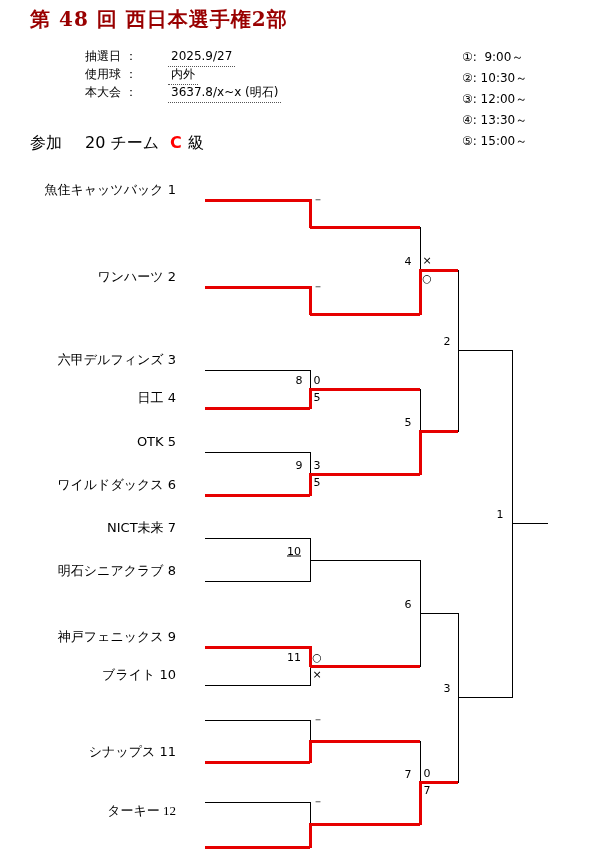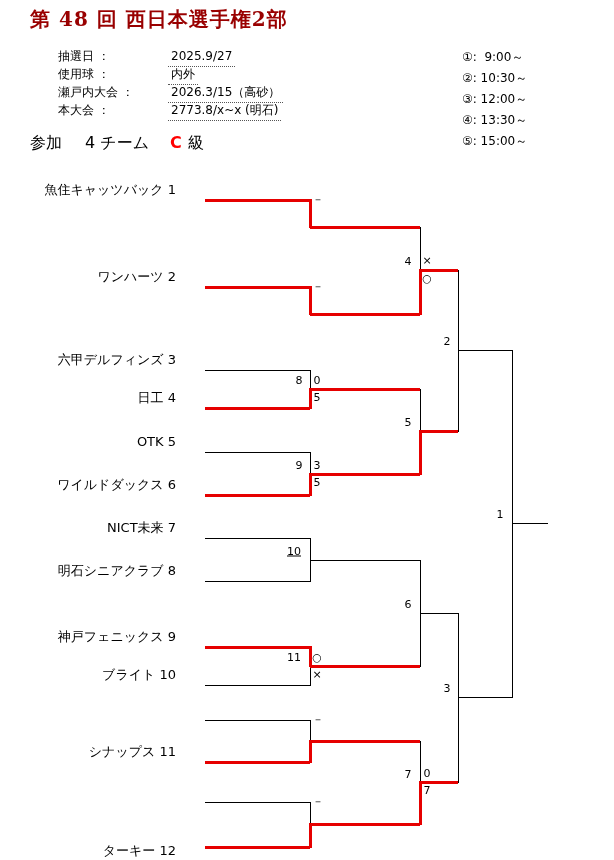--- a/index.html
+++ b/index.html
@@ -3,21 +3,21 @@
 <meta charset="utf-8">
 <title>Tournament Sheet</title>
 <style>
   html,body{margin:0;padding:0;background:#fff;}
   .stage{position:relative;width:590px;height:860px;background:#fff;overflow:hidden;
          font-family:"DejaVu Sans","Liberation Sans",sans-serif;color:#000;}
   .title{position:absolute;left:30px;top:6px;font-family:"DejaVu Serif","Liberation Serif",serif;
          font-weight:bold;font-size:20px;color:#990000;letter-spacing:1px;white-space:nowrap;}
   .info{position:absolute;left:58px;top:49px;font-size:12px;}
   .info-row{display:flex;height:18px;line-height:15px;}
-  .info-label{width:106px;text-align:left;white-space:nowrap;}
+  .info-label{width:106px;text-align:center;white-space:nowrap;}
   .info-value{margin-left:4px;border-bottom:1px dotted #555;padding:0 3px 1px 3px;white-space:nowrap;}
   .legend{position:absolute;left:337px;top:49px;font-size:12px;}
   .legend-title{height:18px;line-height:15px;white-space:nowrap;}
   .legend-item{height:18px;line-height:15px;padding-left:14px;white-space:pre;}
   .schedule{position:absolute;left:462px;top:49px;font-size:12px;}
   .schedule-row{height:21px;line-height:16px;white-space:pre;}
   .part-span{position:absolute;top:133px;font-size:16px;white-space:nowrap;}
   .grade-red{color:#ff0000;font-weight:bold;}
   .team-label{position:absolute;right:414px;font-size:13px;line-height:16px;white-space:nowrap;text-align:left;}
   .seg{position:absolute;background:#000;}
@@ -34,40 +34,36 @@
   <div class="info">
     <div class="info-row">
       <span class="info-label">抽選日 ：</span>
       <span class="info-value">2025.9/27</span>
     </div>
     <div class="info-row">
       <span class="info-label">使用球 ：</span>
       <span class="info-value">内外</span>
     </div>
     <div class="info-row">
-      <span class="info-label">瀬戸内大会 ：</span>
-      <span class="info-value">2026.3/15（高砂）</span>
-    </div>
-    <div class="info-row">
       <span class="info-label">本大会 ：</span>
-      <span class="info-value">2773.8/x~x (明石)</span>
+      <span class="info-value">3637.8/x~x (明石)</span>
     </div>
   </div>
 
 
   <div class="schedule" id="schedule">
       <div class="schedule-row">①:  9:00～</div>
       <div class="schedule-row">②: 10:30～</div>
       <div class="schedule-row">③: 12:00～</div>
       <div class="schedule-row">④: 13:30～</div>
       <div class="schedule-row">⑤: 15:00～</div>
     </div>
 
   <span class="part-span" style="left:30px;">参加</span>
-  <span class="part-span" style="left:85px;">4 チーム</span>
+  <span class="part-span" style="left:85px;">20 チーム</span>
   <span class="part-span grade-red" style="left:170px;">C</span>
   <span class="part-span" style="left:188px;">級</span>
 
   <div id="bracket">
       <div class="seg" style="left: 205px; top: 370px; width: 105px; height: 1px;"></div>
       <div class="seg" style="left: 205px; top: 452px; width: 105px; height: 1px;"></div>
       <div class="seg" style="left: 205px; top: 538px; width: 105px; height: 1px;"></div>
       <div class="seg" style="left: 205px; top: 581px; width: 105px; height: 1px;"></div>
       <div class="seg" style="left: 205px; top: 685px; width: 105px; height: 1px;"></div>
       <div class="seg" style="left: 205px; top: 720px; width: 105px; height: 1px;"></div>
@@ -121,21 +117,21 @@
       <div class="team-label" style="top: 269px;">ワンハーツ 2</div>
       <div class="team-label" style="top: 352px;">六甲デルフィンズ 3</div>
       <div class="team-label" style="top: 390px;">日工 4</div>
       <div class="team-label" style="top: 434px;">OTK 5</div>
       <div class="team-label" style="top: 477px;">ワイルドダックス 6</div>
       <div class="team-label" style="top: 520px;">NICT未来 7</div>
       <div class="team-label" style="top: 563px;">明石シニアクラブ 8</div>
       <div class="team-label" style="top: 629px;">神戸フェニックス 9</div>
       <div class="team-label" style="top: 667px;">ブライト 10</div>
       <div class="team-label" style="top: 744px;">シナップス 11</div>
-      <div class="team-label" style="top: 843px;">ターキー 12</div>
+      <div class="team-label" style="top: 803px; font-family: Liberation Serif, serif;">ターキー 12</div>
       <div class="mark" style="left: 318px; top: 199px;">－</div>
       <div class="mark" style="left: 318px; top: 286px;">－</div>
       <div class="mark" style="left: 427px; top: 260px;">×</div>
       <div class="mark" style="left: 427px; top: 278px;">○</div>
       <div class="mark" style="left: 317px; top: 380px;">0</div>
       <div class="mark" style="left: 317px; top: 397px;">5</div>
       <div class="mark" style="left: 317px; top: 465px;">3</div>
       <div class="mark" style="left: 317px; top: 482px;">5</div>
       <div class="mark" style="left: 317px; top: 657px;">○</div>
       <div class="mark" style="left: 317px; top: 674px;">×</div>

